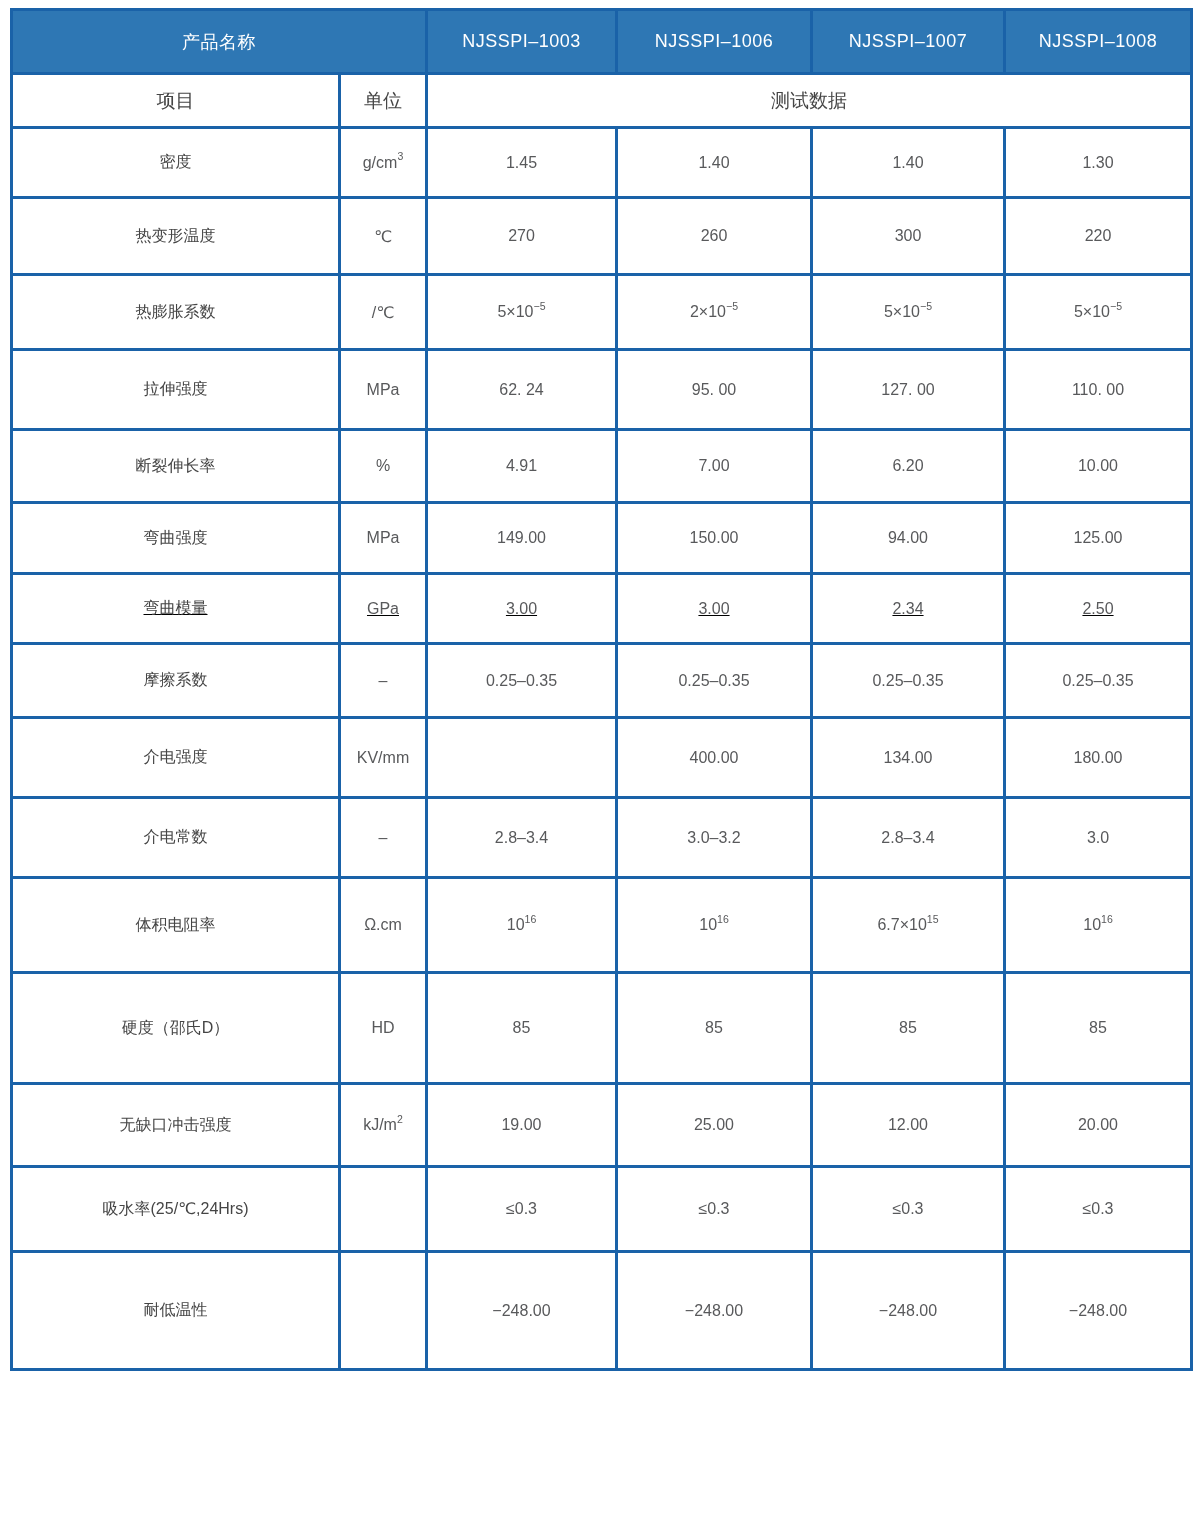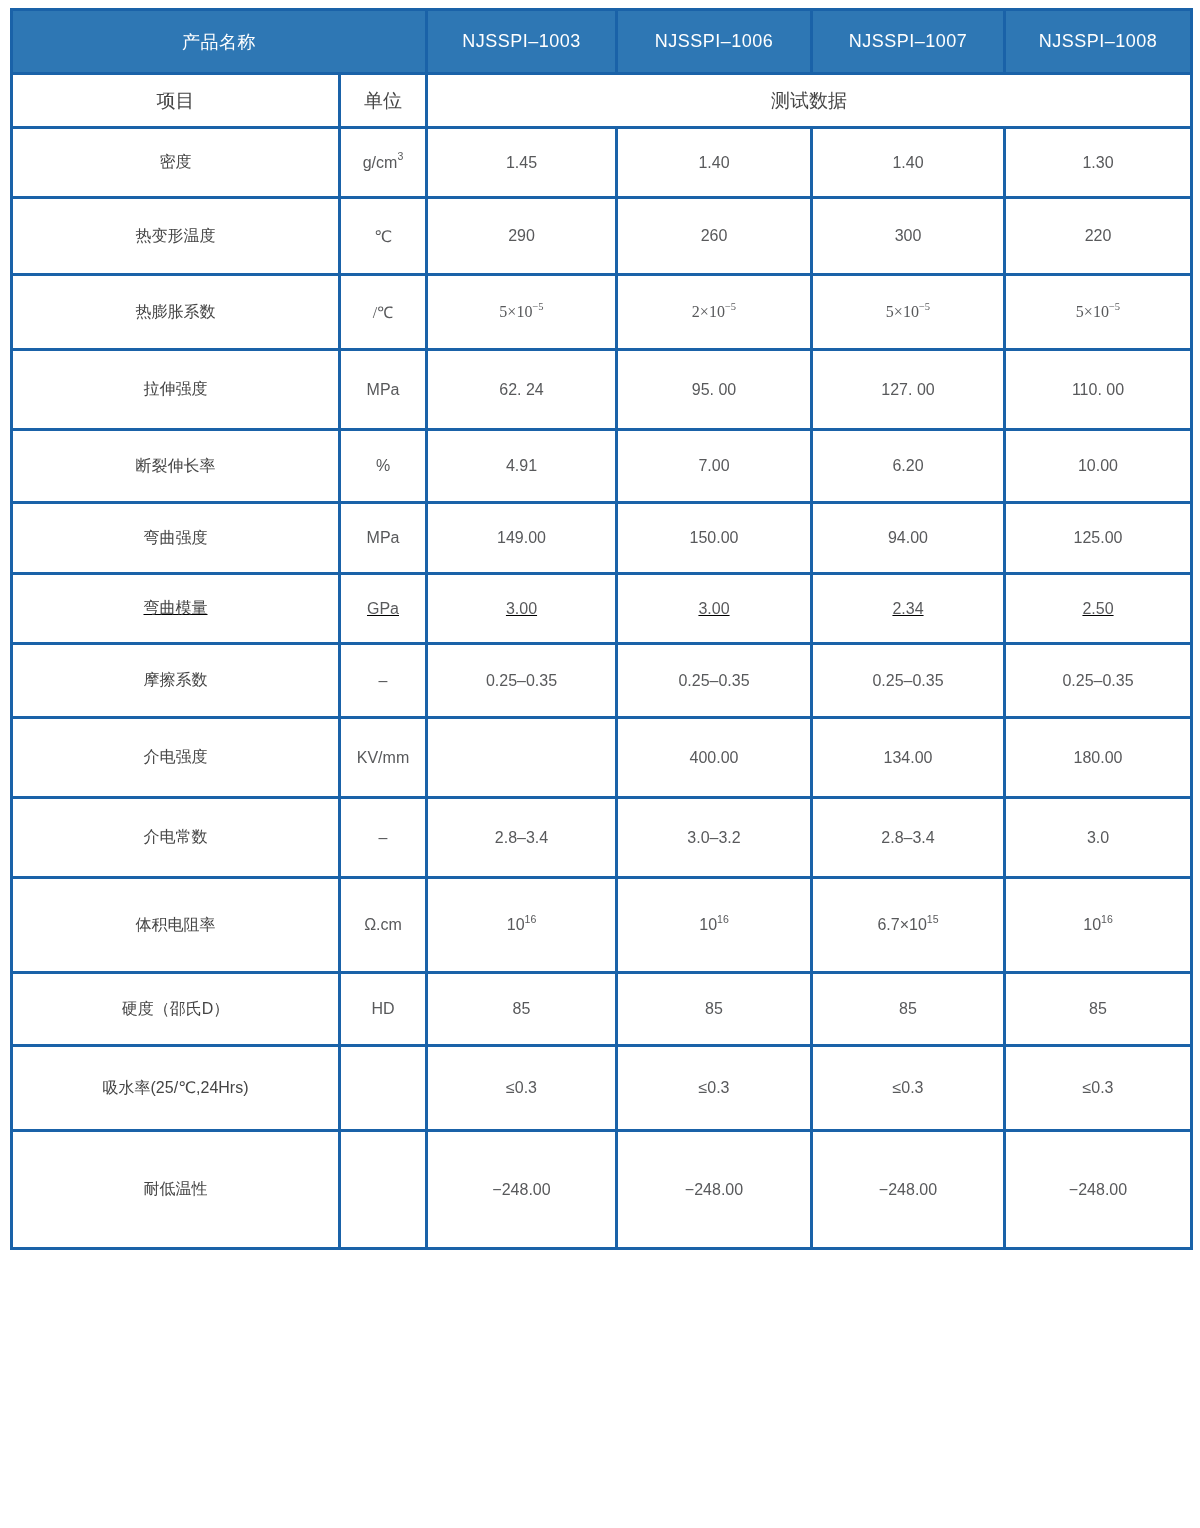--- a/index.html
+++ b/index.html
@@ -92,26 +92,26 @@
           <td class="c-label">密度</td>
           <td class="c-unit">g/cm<sup>3</sup></td>
           <td class="c-val">1.45</td>
           <td class="c-val">1.40</td>
           <td class="c-val">1.40</td>
           <td class="c-val">1.30</td>
         </tr>
         <tr style="height: 77px;">
           <td class="c-label">热变形温度</td>
           <td class="c-unit">℃</td>
-          <td class="c-val">290</td>
+          <td class="c-val">270</td>
           <td class="c-val">260</td>
           <td class="c-val">300</td>
           <td class="c-val">220</td>
         </tr>
-        <tr style="height: 75px; font-family: Liberation Serif, serif;">
+        <tr style="height: 75px;">
           <td class="c-label">热膨胀系数</td>
           <td class="c-unit">/℃</td>
           <td class="c-val">5×10<sup>−5</sup></td>
           <td class="c-val">2×10<sup>−5</sup></td>
           <td class="c-val">5×10<sup>−5</sup></td>
           <td class="c-val">5×10<sup>−5</sup></td>
         </tr>
         <tr style="height: 80px;">
           <td class="c-label">拉伸强度</td>
           <td class="c-unit">MPa</td>
@@ -169,27 +169,35 @@
           <td class="c-val">3.0</td>
         </tr>
         <tr style="height: 95px;">
           <td class="c-label">体积电阻率</td>
           <td class="c-unit">Ω.cm</td>
           <td class="c-val">10<sup>16</sup></td>
           <td class="c-val">10<sup>16</sup></td>
           <td class="c-val">6.7×10<sup>15</sup></td>
           <td class="c-val">10<sup>16</sup></td>
         </tr>
-        <tr style="height: 73px;">
+        <tr style="height: 111px;">
           <td class="c-label">硬度（邵氏D）</td>
           <td class="c-unit">HD</td>
           <td class="c-val">85</td>
           <td class="c-val">85</td>
           <td class="c-val">85</td>
           <td class="c-val">85</td>
+        </tr>
+        <tr style="height: 83px;">
+          <td class="c-label">无缺口冲击强度</td>
+          <td class="c-unit">kJ/m<sup>2</sup></td>
+          <td class="c-val">19.00</td>
+          <td class="c-val">25.00</td>
+          <td class="c-val">12.00</td>
+          <td class="c-val">20.00</td>
         </tr>
         <tr style="height: 85px;">
           <td class="c-label">吸水率(25/℃,24Hrs)</td>
           <td class="c-unit"></td>
           <td class="c-val">≤0.3</td>
           <td class="c-val">≤0.3</td>
           <td class="c-val">≤0.3</td>
           <td class="c-val">≤0.3</td>
         </tr>
         <tr style="height: 118px;">

